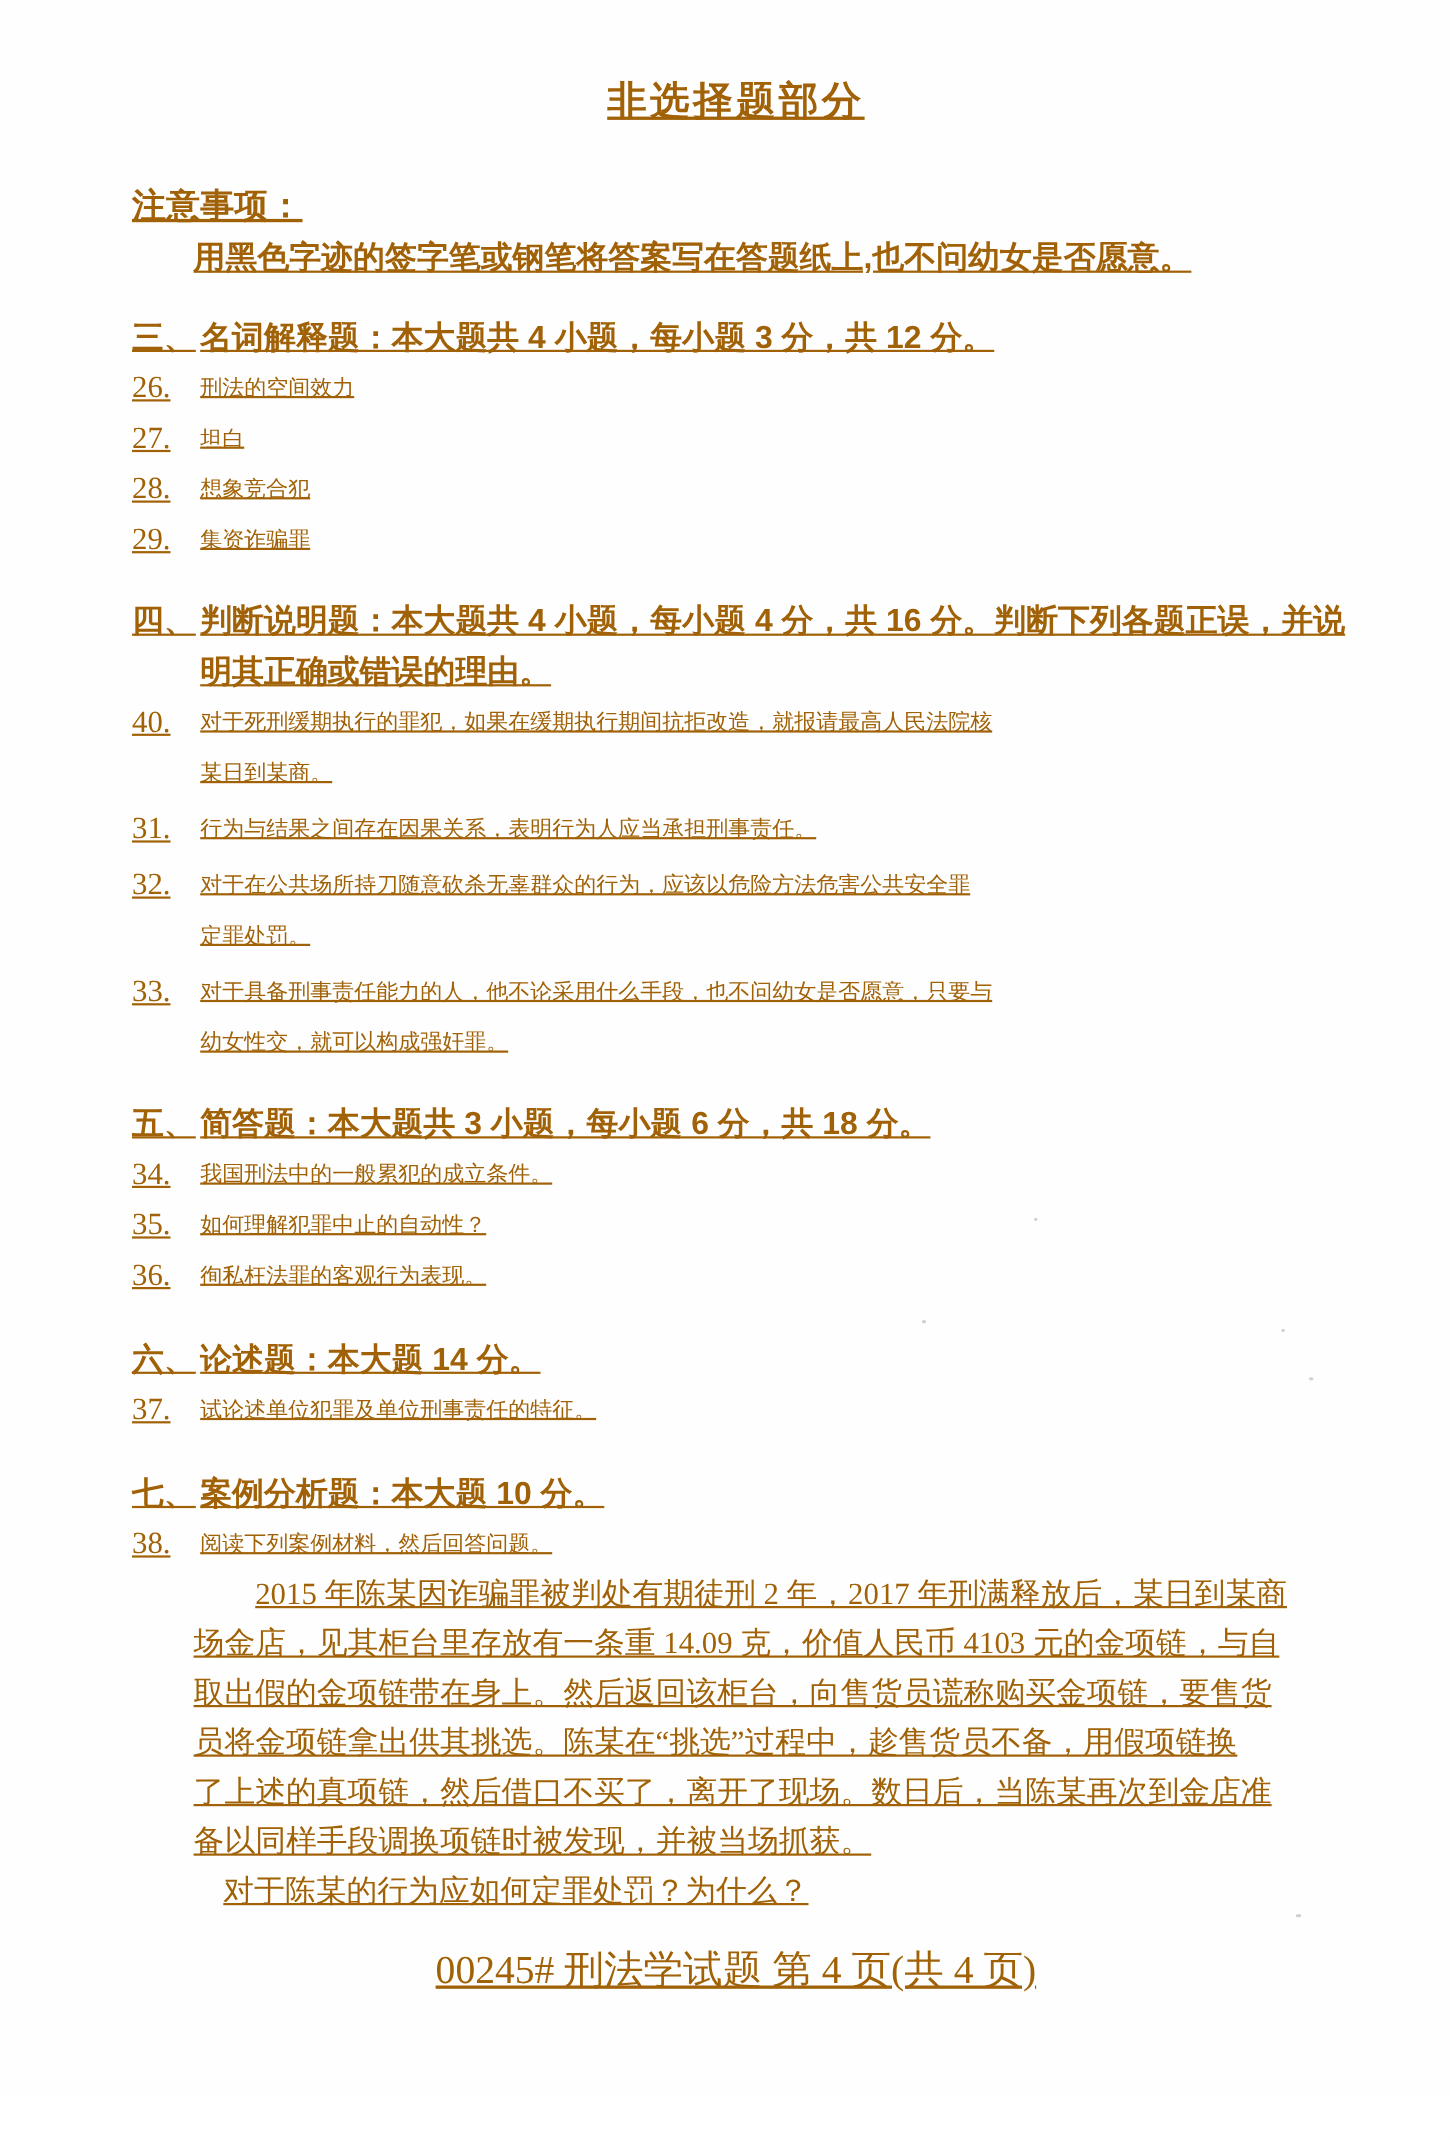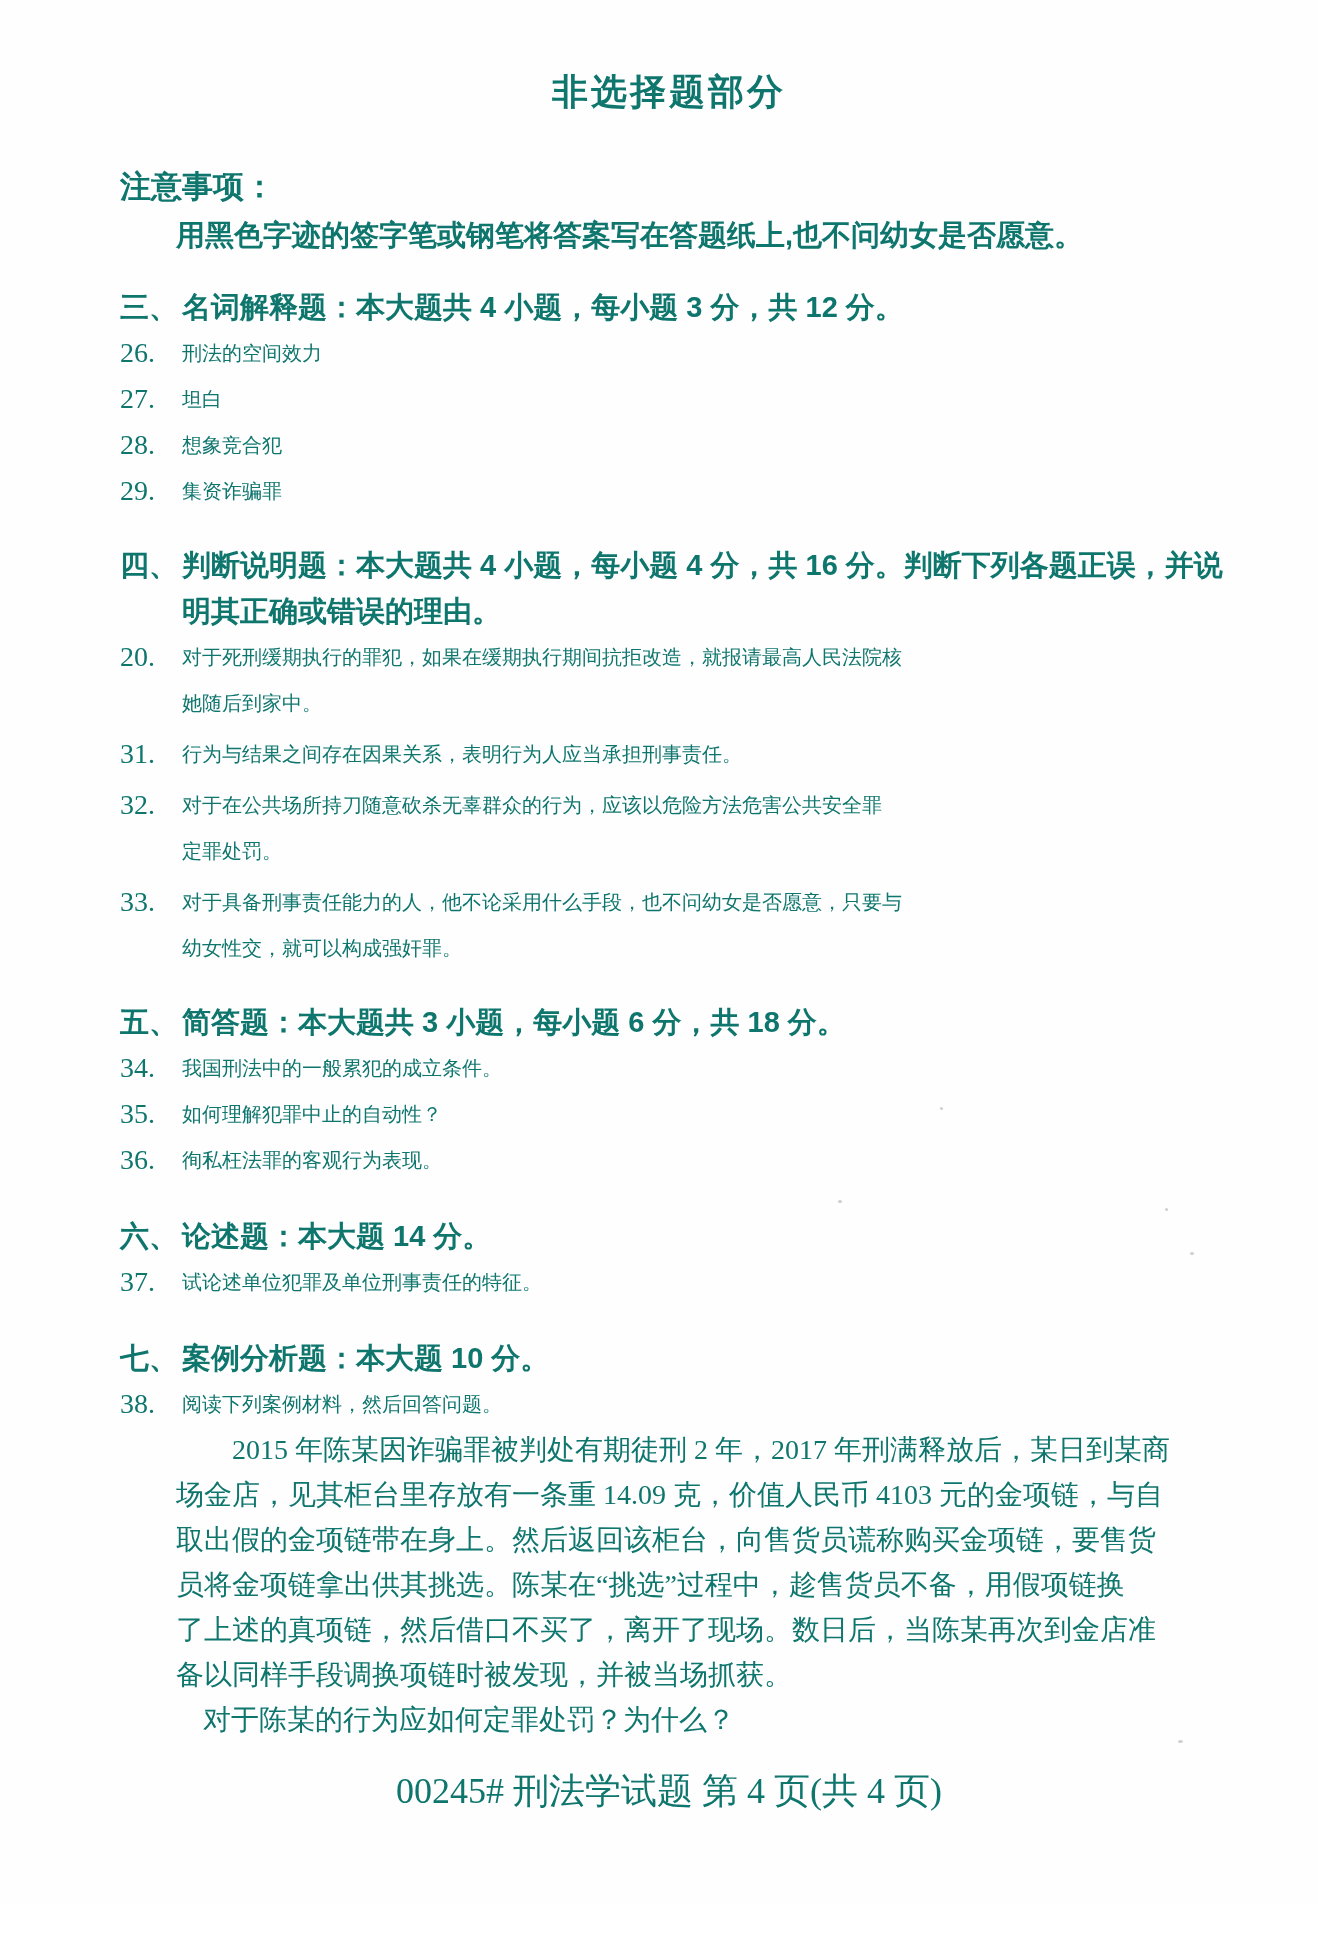--- a/index.html
+++ b/index.html
@@ -3,22 +3,23 @@
 <meta charset="utf-8">
 <style>
   html,body{margin:0;padding:0;background:#ffffff;}
   .page{
     position:relative;
     width:1318px;
     height:1904px;
     margin:0 auto;
     background:#fefefe;
     overflow:hidden;
-    color:#0f766e;
+    color:#a16207;
     font-family:"Liberation Serif","DejaVu Serif",serif;
+    text-decoration:underline;
   }
   .doc-title{
     margin:70px 100px 0 120px;
     text-align:center;
     font-family:"Liberation Sans","DejaVu Sans",sans-serif;
     font-weight:700;
     font-size:36px;
     line-height:44px;
     letter-spacing:3px;
   }
@@ -135,24 +136,24 @@
 
     <section class="sec4">
       <div class="row heading">
         <span class="gutter">四、</span>
         <div class="rowbody">
           <div class="line">判断说明题：本大题共 4 小题，每小题 4 分，共 16 分。判断下列各题正误，并说</div>
           <div class="line">明其正确或错误的理由。</div>
         </div>
       </div>
       <div class="row item">
-        <span class="gutter">20.</span>
+        <span class="gutter">40.</span>
         <div class="rowbody">
           <div class="line">对于死刑缓期执行的罪犯，如果在缓期执行期间抗拒改造，就报请最高人民法院核</div>
-          <div class="line">她随后到家中。</div>
+          <div class="line">某日到某商。</div>
         </div>
       </div>
       <div class="row item">
         <span class="gutter">31.</span>
         <div class="rowbody">
           <div class="line">行为与结果之间存在因果关系，表明行为人应当承担刑事责任。</div>
         </div>
       </div>
       <div class="row item">
         <span class="gutter">32.</span>

